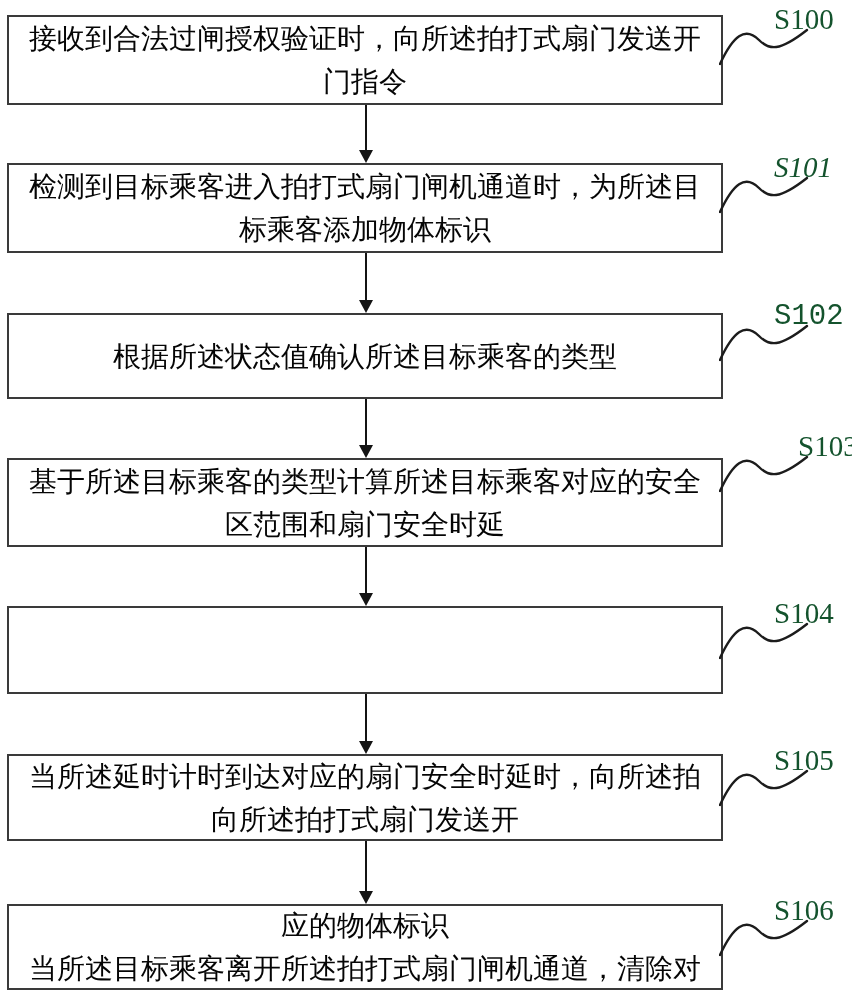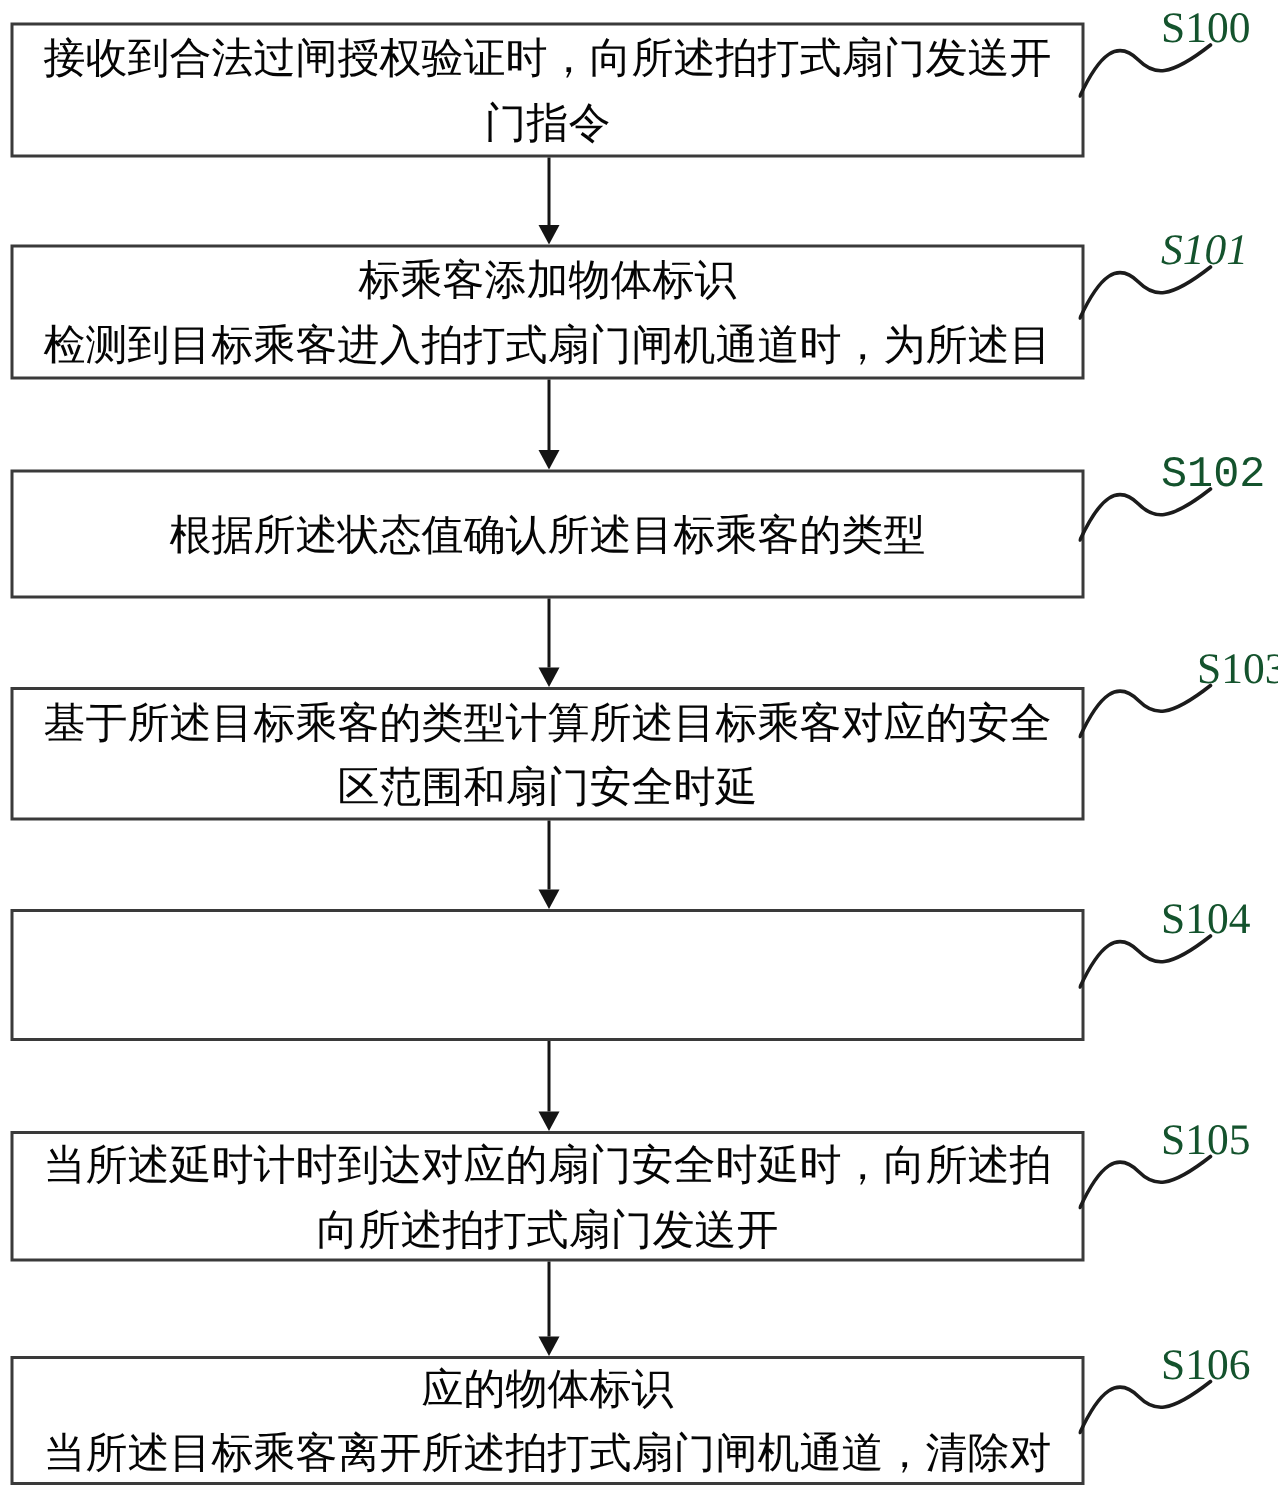--- a/index.html
+++ b/index.html
@@ -85,22 +85,22 @@
     <path d="M1 40 C 14 12, 26 2, 40 16 C 50 26, 60 28, 88 6" stroke="#1c1c1c" stroke-width="2.4" fill="none" stroke-linecap="round"></path>
   </svg>
   <div class="slabel" style="top:3px;">S100</div>
 
   <div class="arrow" style="top:105px;height:58px;">
     <div class="shaft"></div>
     <div class="head"></div>
   </div>
 
   <div class="box" style="top:163px;height:90px;">
+    <div class="tline">检测到目标乘客进入拍打式扇门闸机通道时，为所述目</div>
     <div class="tline">标乘客添加物体标识</div>
-    <div class="tline">检测到目标乘客进入拍打式扇门闸机通道时，为所述目</div>
   </div>
   <svg class="squiggle" style="top:172px;" viewBox="0 0 90 44">
     <path d="M1 40 C 14 12, 26 2, 40 16 C 50 26, 60 28, 88 6" stroke="#1c1c1c" stroke-width="2.4" fill="none" stroke-linecap="round"></path>
   </svg>
   <div class="slabel" style="top:151px;font-style:italic;">S101</div>
 
   <div class="arrow" style="top:253px;height:60px;">
     <div class="shaft"></div>
     <div class="head"></div>
   </div>

